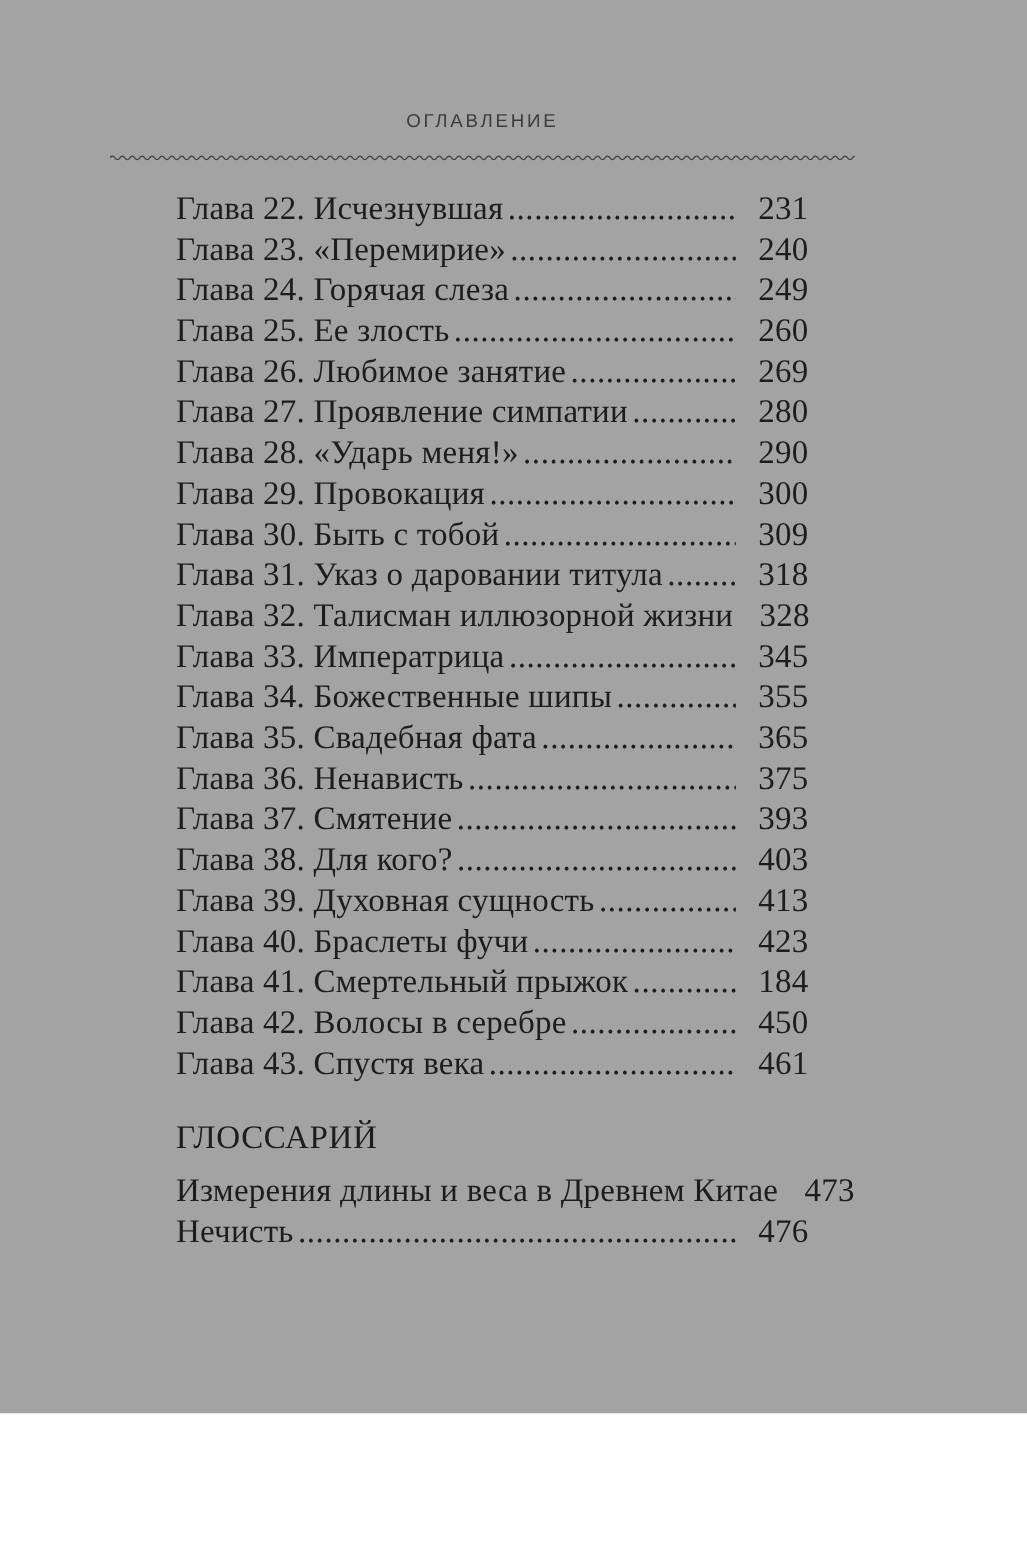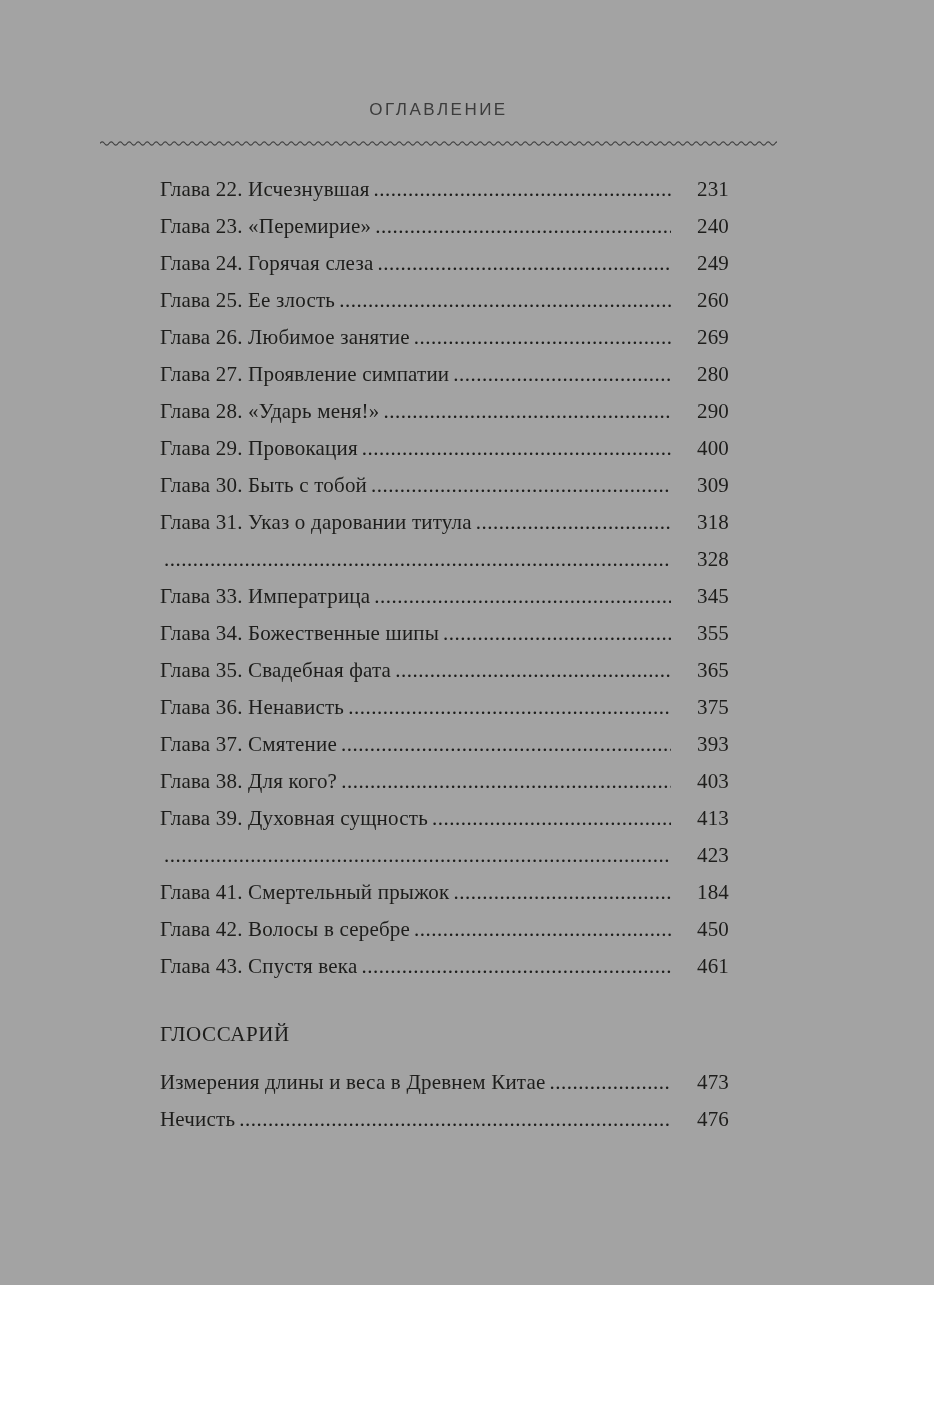--- a/index.html
+++ b/index.html
@@ -30,21 +30,21 @@
     position: absolute;
     top: 139px;
     left: 100px;
     display: block;
   }
   .toc {
     position: absolute;
     top: 171px;
     left: 160px;
     width: 575px;
-    font-size: 21px;
+    font-size: 30px;
     letter-spacing: 0.2px;
   }
   .row {
     display: flex;
     align-items: baseline;
     height: 37px;
     line-height: 37px;
   }
   .lbl { white-space: nowrap; flex: 0 0 auto; }
   .dots {
@@ -126,36 +126,37 @@
 
         <div class="row">
           <span class="lbl">Глава 28. «Ударь меня!»</span>
           <span class="dots"></span>
           <span class="num">290</span>
         </div>
 
         <div class="row">
           <span class="lbl">Глава 29. Провокация</span>
           <span class="dots"></span>
-          <span class="num">400</span>
+          <span class="num">300</span>
         </div>
 
         <div class="row">
           <span class="lbl">Глава 30. Быть с тобой</span>
           <span class="dots"></span>
           <span class="num">309</span>
         </div>
 
         <div class="row">
           <span class="lbl">Глава 31. Указ о даровании титула</span>
           <span class="dots"></span>
           <span class="num">318</span>
         </div>
 
         <div class="row">
+          <span class="lbl">Глава 32. Талисман иллюзорной жизни</span>
           <span class="dots"></span>
           <span class="num">328</span>
         </div>
 
         <div class="row">
           <span class="lbl">Глава 33. Императрица</span>
           <span class="dots"></span>
           <span class="num">345</span>
         </div>
 
@@ -189,20 +190,21 @@
           <span class="num">403</span>
         </div>
 
         <div class="row">
           <span class="lbl">Глава 39. Духовная сущность</span>
           <span class="dots"></span>
           <span class="num">413</span>
         </div>
 
         <div class="row">
+          <span class="lbl">Глава 40. Браслеты фучи</span>
           <span class="dots"></span>
           <span class="num">423</span>
         </div>
 
         <div class="row">
           <span class="lbl">Глава 41. Смертельный прыжок</span>
           <span class="dots"></span>
           <span class="num">184</span>
         </div>
 

